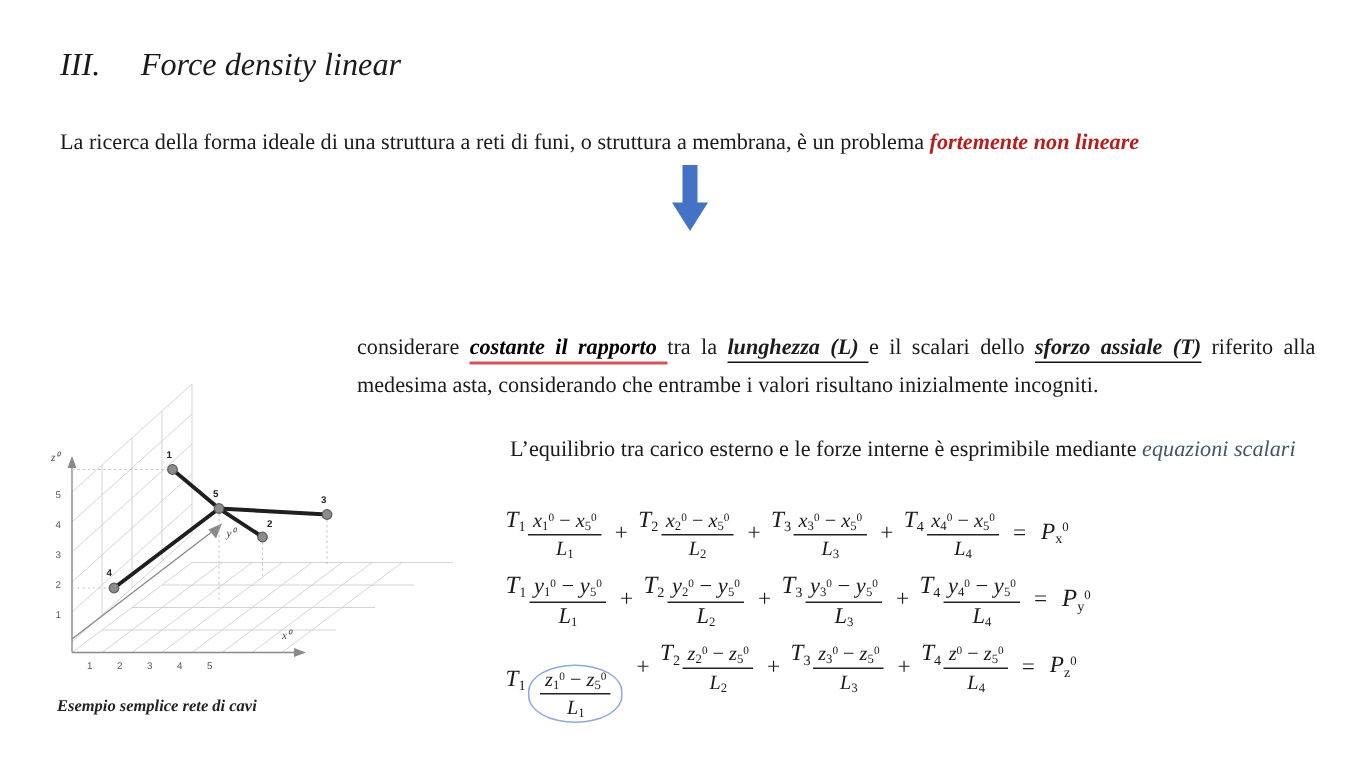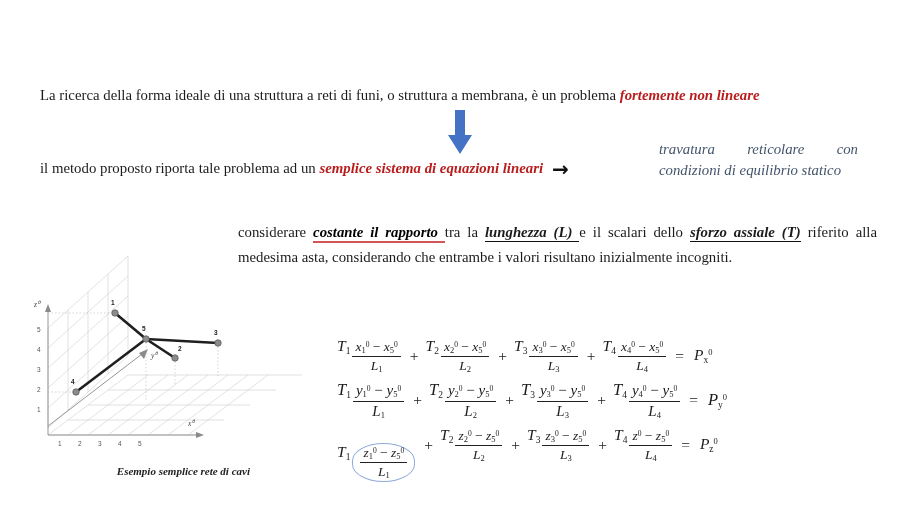--- a/index.html
+++ b/index.html
@@ -32,54 +32,57 @@
   .frac{display:inline-flex;flex-direction:column;align-items:center;margin:0 2px;line-height:1.15;}
   .num{font-size:13.5px;border-bottom:1px solid #222;padding:0 3px 1px;white-space:nowrap;}
   .den{font-size:13.5px;padding-top:1px;}
   .eq-row:nth-child(2) .num,.eq-row:nth-child(2) .den{font-size:15px;}
   .num sub,.den sub{font-size:8.5px;vertical-align:-2px;}
   .num sup{font-size:7.5px;vertical-align:4px;}
   .op{margin:0 7px;font-size:15.5px;}
   .rhs{margin-left:3px;white-space:nowrap;}
   .circled{border:1.4px solid #8faadc;border-radius:55% / 50%;padding:1px 7px 2px;margin-top:36px;}
   #diagram{left:28px;top:250px;}
-  #caption{left:38px;top:465px;width:212px;text-align:right;font-size:11px;
+  #caption{left:38px;top:465px;width:212px;text-align:left;font-size:11px;
            font-weight:bold;font-style:italic;color:#222;}
   .grid{stroke:#cfcfcf;stroke-width:0.6;}
   .axis{stroke:#8a8a8a;stroke-width:0.9;fill:none;}
   .ahead{fill:#8a8a8a;}
   .dotted{stroke:#c4c4c4;stroke-width:0.7;stroke-dasharray:1.5 2;}
   .edge{stroke:#1f1f1f;stroke-width:2.6;stroke-linecap:round;}
   .nodec{fill:#8c8c8c;stroke:#5a5a5a;stroke-width:0.8;}
   .nlab{font-family:"Liberation Sans",sans-serif;font-size:6.5px;fill:#222;font-weight:bold;}
   .tick{font-family:"Liberation Sans",sans-serif;font-size:6.5px;fill:#555;}
   .axlab{font-family:"Liberation Serif",serif;font-size:7.5px;font-style:italic;fill:#444;}
 </style>
 </head>
 <body>
 
 <div class="slide">
 
+  <div id="title" class="abs">
+      <span>III.</span>
+      <span>Force density linear</span>
+    </div>
 
   <p id="p1" class="abs"><span>La ricerca della forma ideale di una struttura a reti di funi, o struttura a membrana, è un problema </span><span class="red">fortemente non lineare</span></p>
 
   <div id="down-arrow" class="abs">
     <svg width="26" height="46" viewBox="0 0 26 46">
       <rect x="8" y="0" width="10" height="26" fill="#4472c4"></rect>
       <polygon points="1,25 25,25 13,44" fill="#4472c4"></polygon>
     </svg>
   </div>
 
-  <p id="method" class="abs"><span>il metodo proposto riporta tale problema ad un </span><span class="red">semplice sistema di equazioni lineari</span><span class="black-arrow">→</span></p>
-
-  <p id="side" class="abs">travatura reticolare con condizioni di equilibrio statico</p>
+
 
 
   <p id="consider" class="abs"><span>considerare </span><span class="hl-red">costante il rapporto </span><span>tra la </span><span class="hl-black">lunghezza (L) </span><span>e il scalari dello </span><span class="hl-black">sforzo assiale (T)</span><span> riferito alla medesima asta, considerando che entrambe i valori risultano inizialmente incogniti.</span></p>
 
+  <p id="equil" class="abs"><span>L’equilibrio tra carico esterno e le forze interne è esprimibile mediante </span><span class="blue-it">equazioni scalari</span></p>
 
   <div id="equations" class="abs">
       <div class="eq-row">
         <span><span><i>T</i><sub>1</sub></span><span class="frac">
             <span class="num"><i>x</i><sub>1</sub><sup>0</sup> − <i>x</i><sub>5</sub><sup>0</sup></span>
             <span class="den"><i>L</i><sub>1</sub></span>
           </span></span>
         <span class="op">+</span>
         <span><span><i>T</i><sub>2</sub></span><span class="frac">
             <span class="num"><i>x</i><sub>2</sub><sup>0</sup> − <i>x</i><sub>5</sub><sup>0</sup></span>

